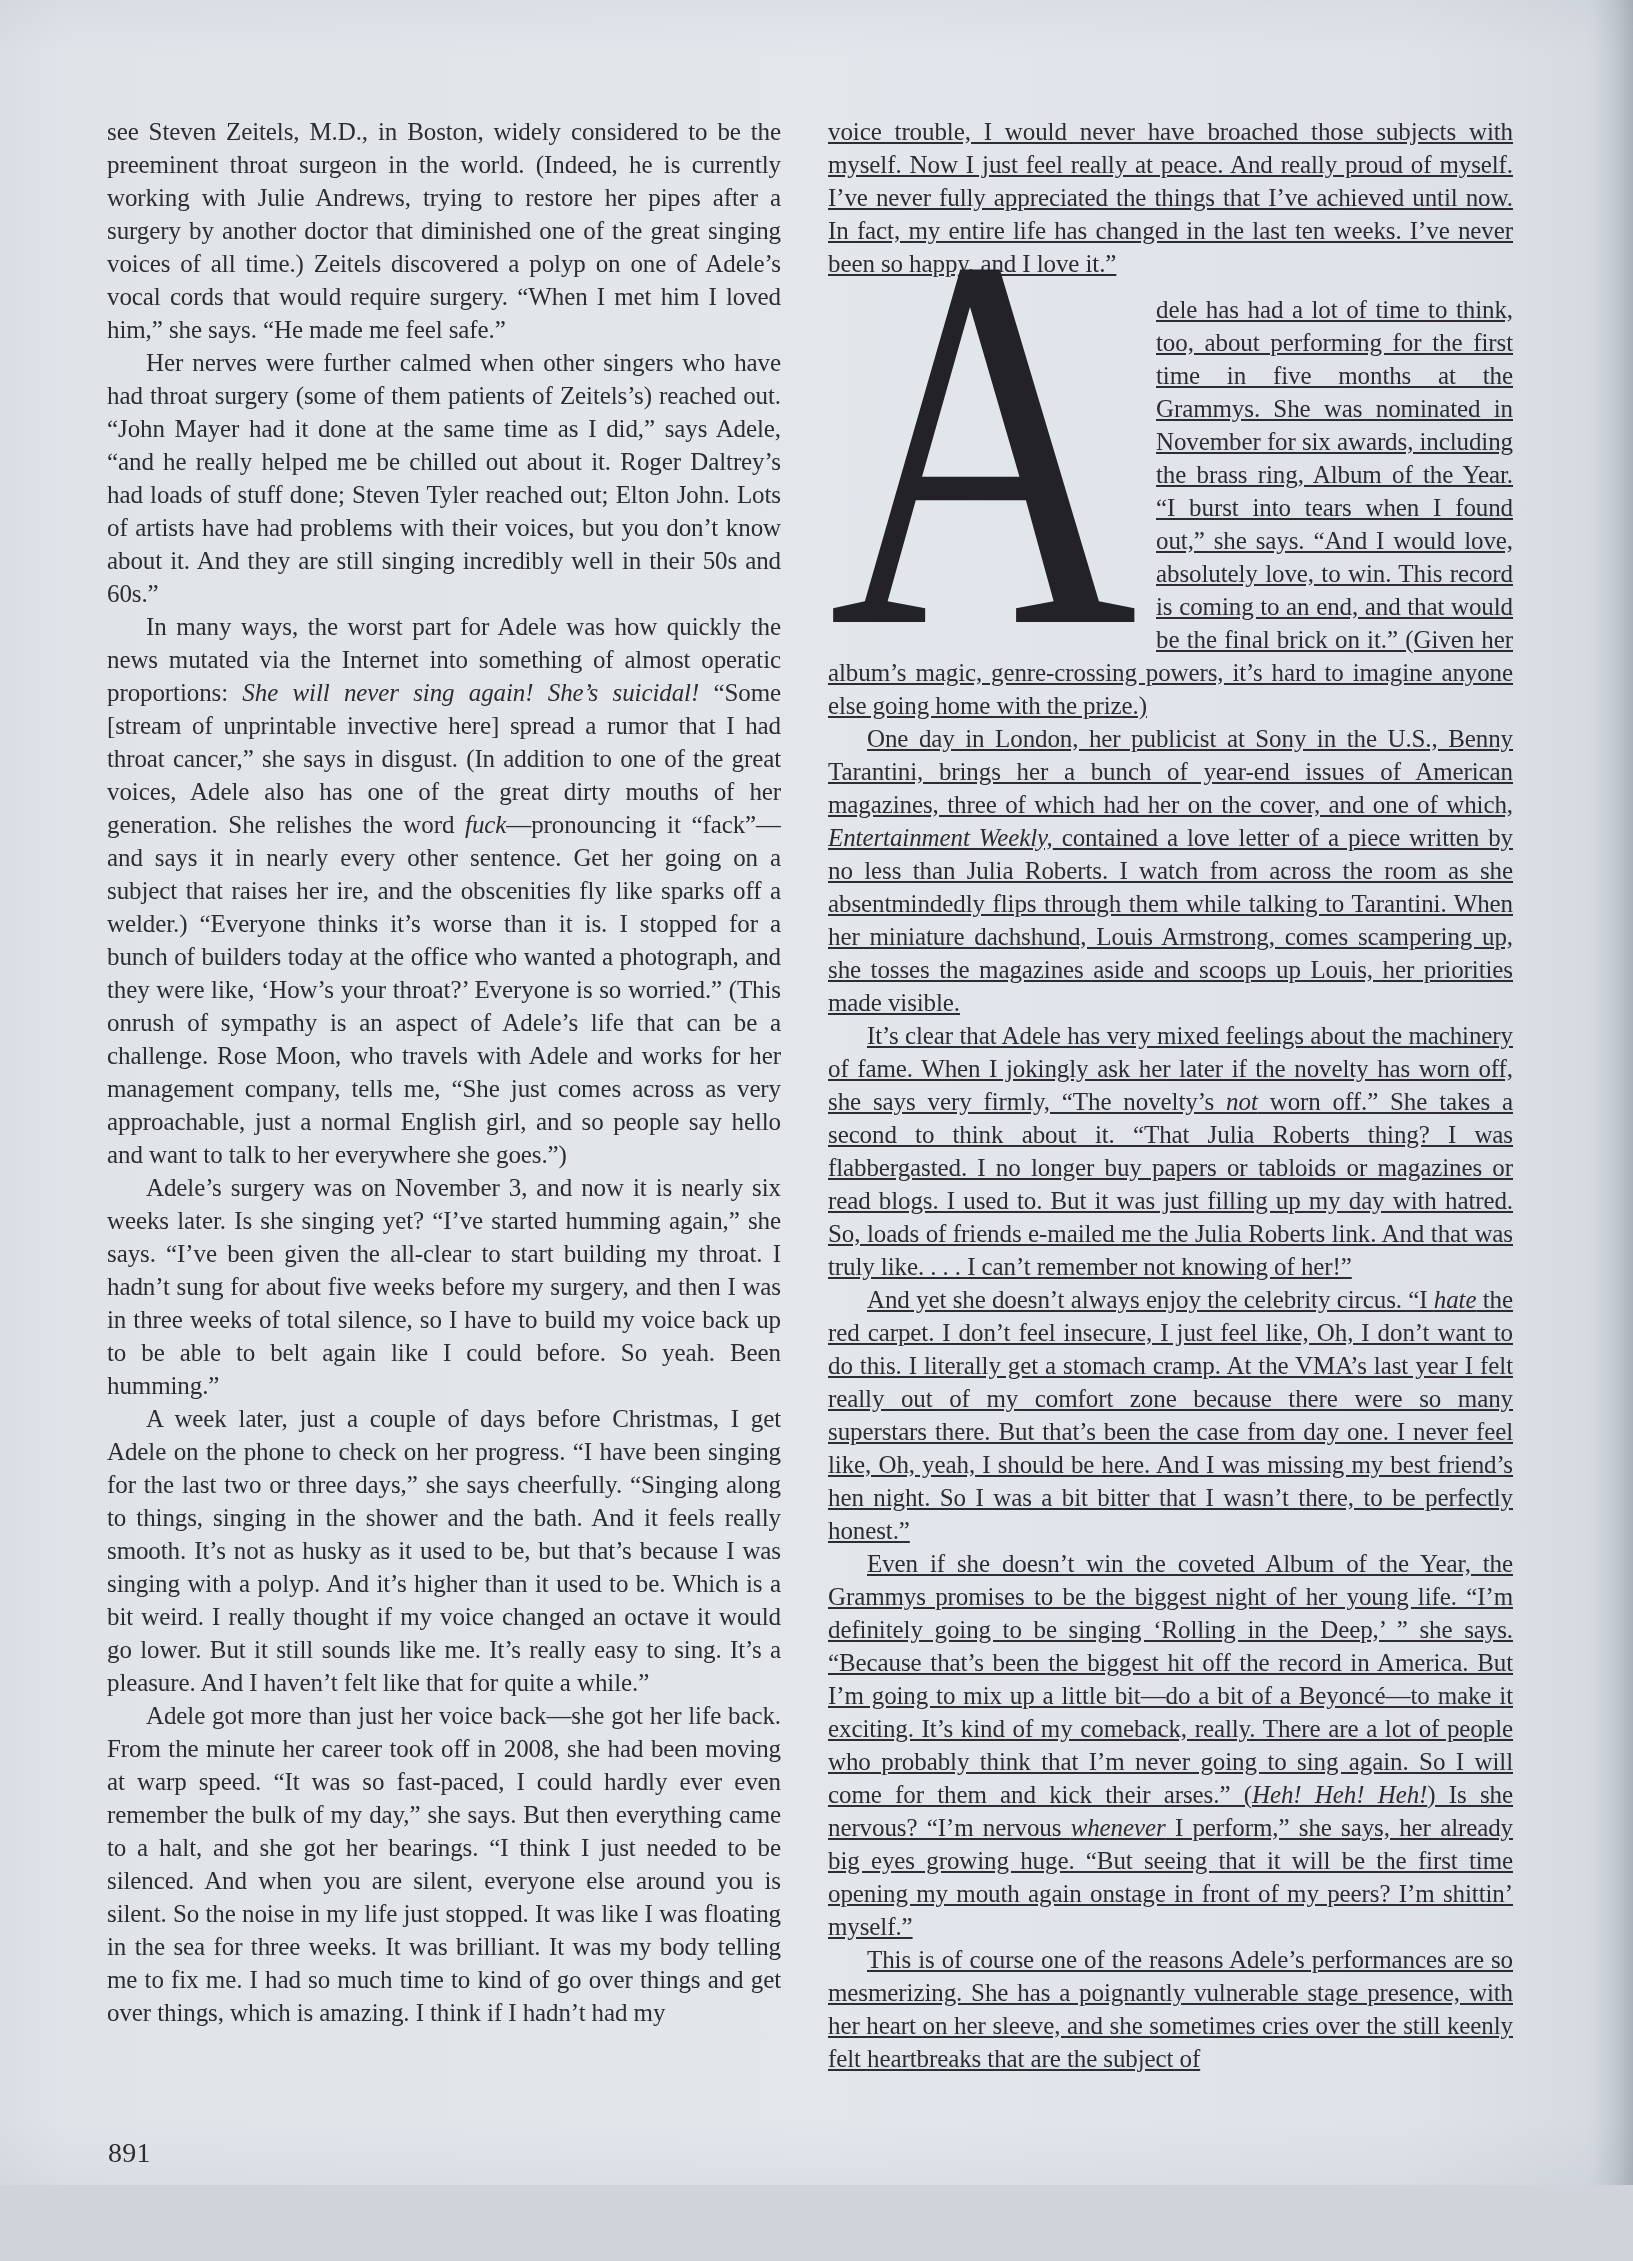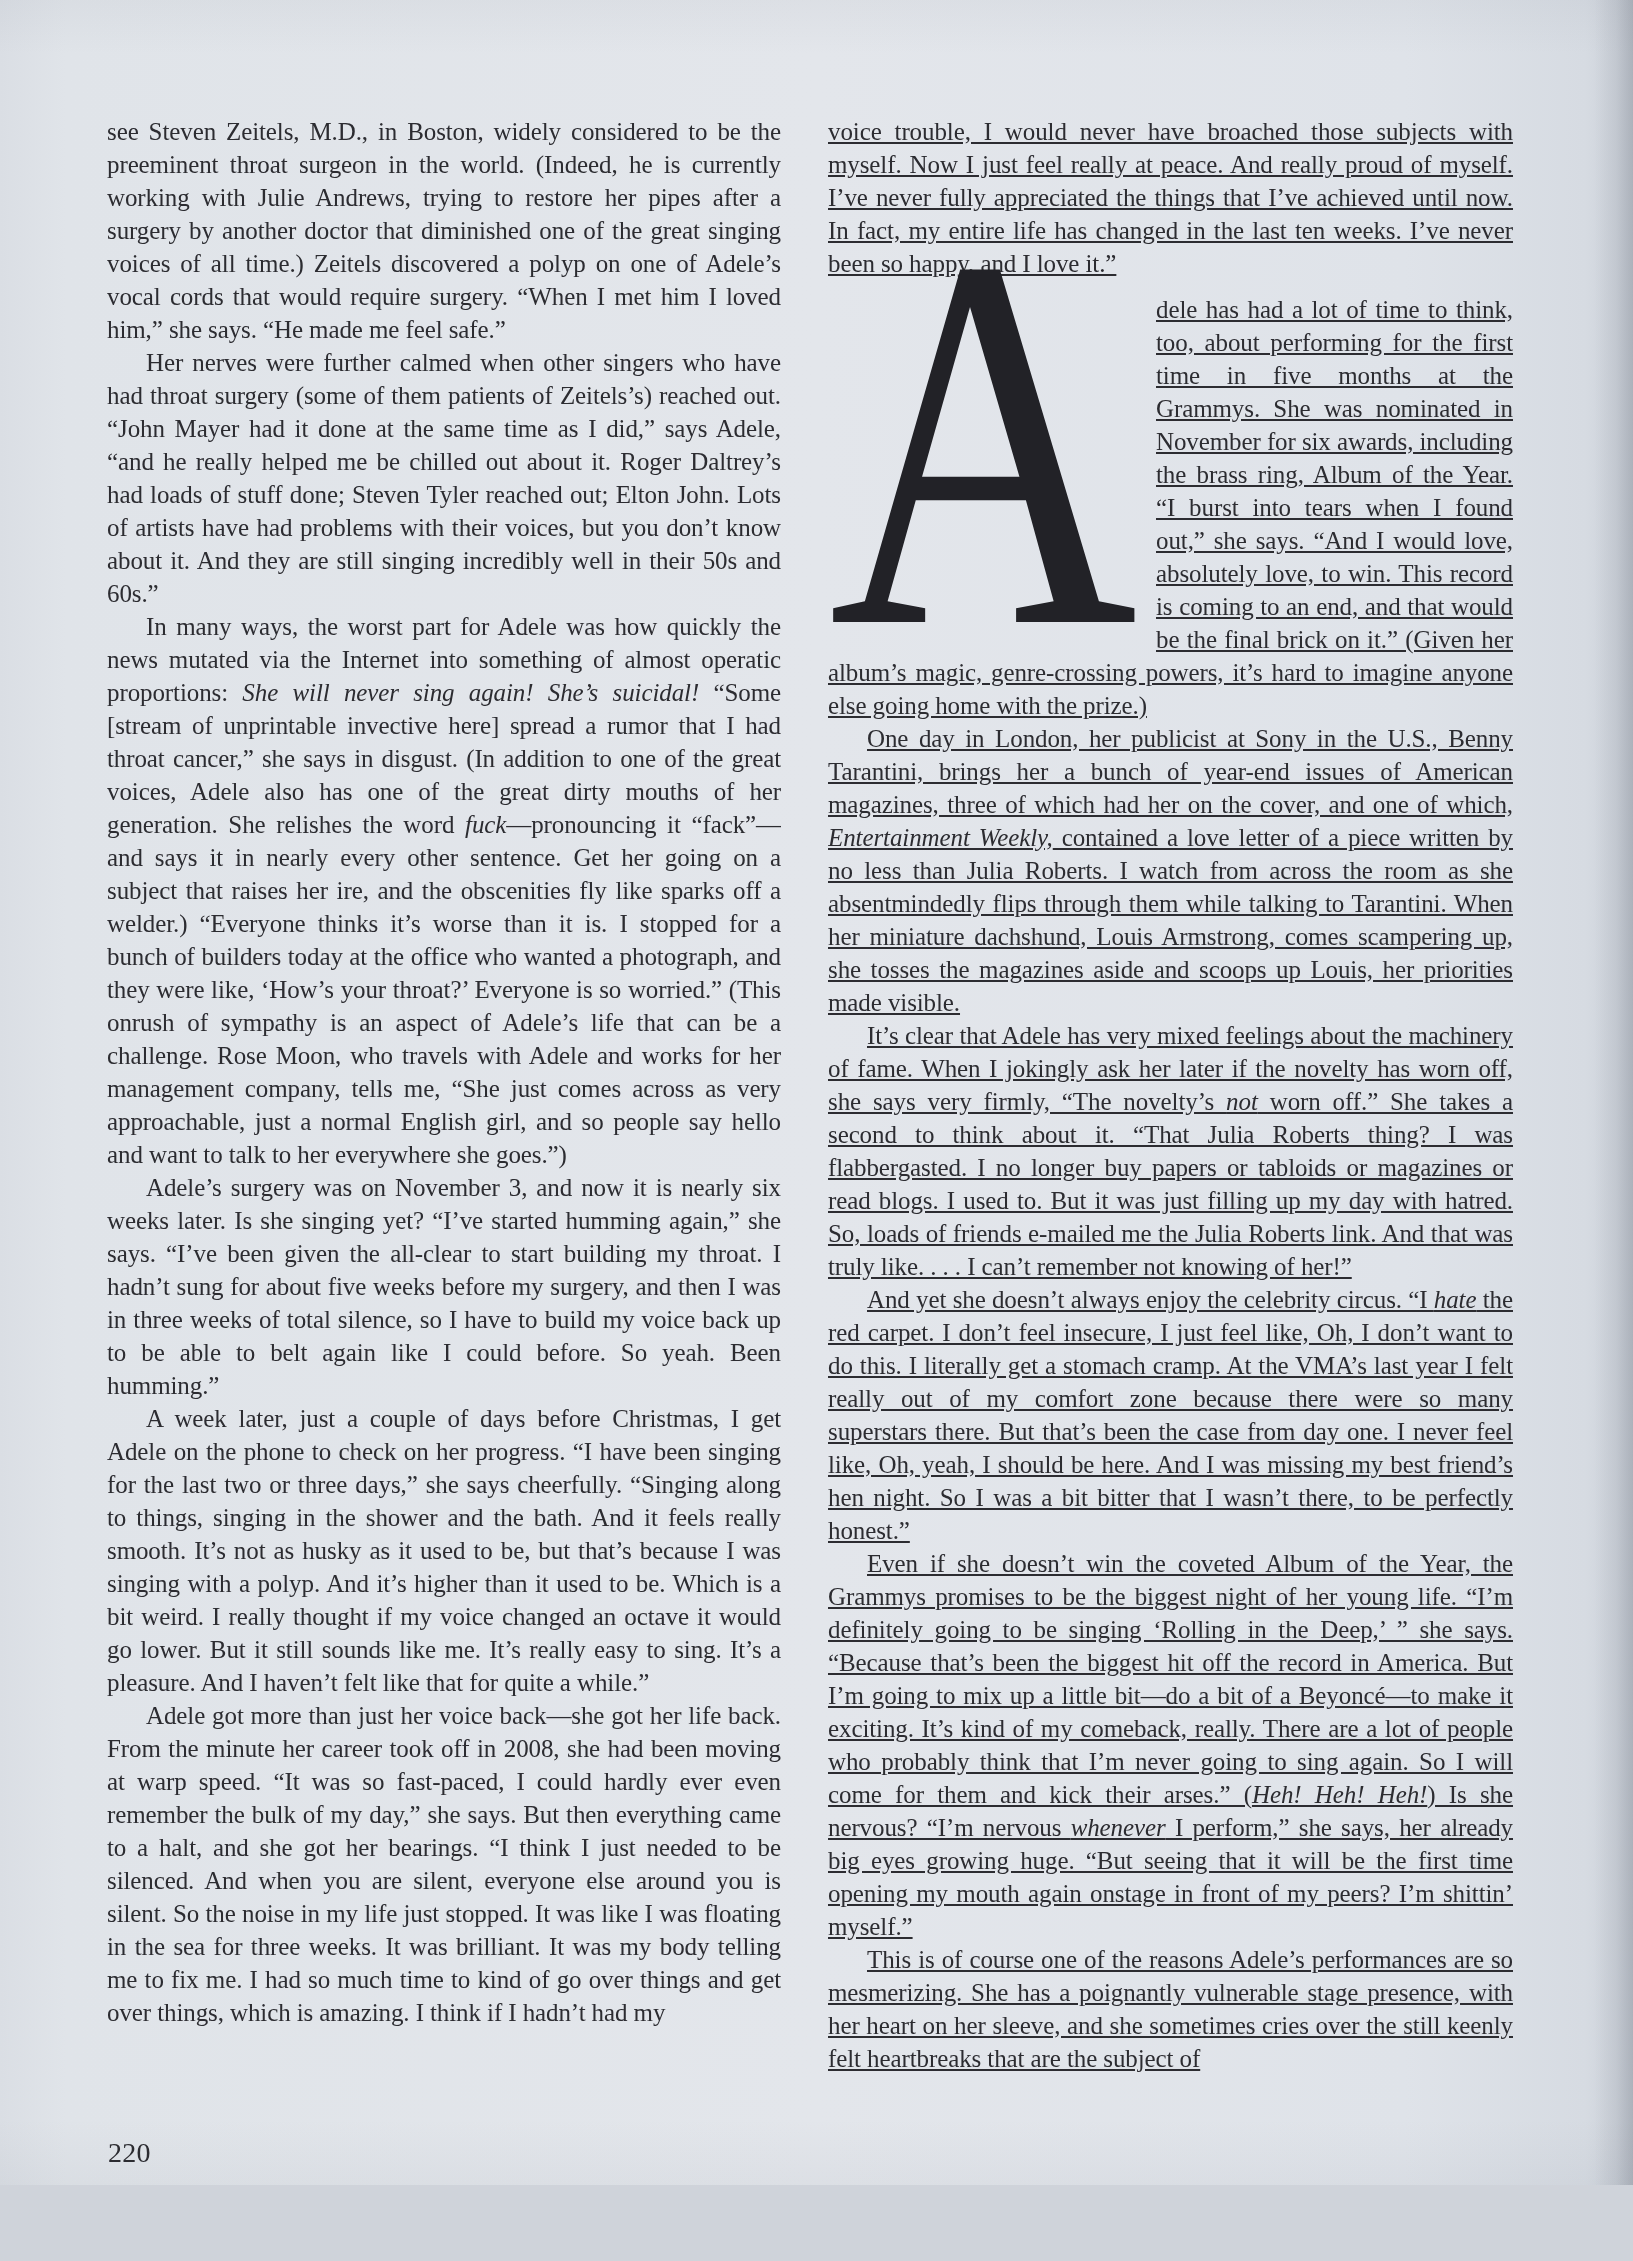--- a/index.html
+++ b/index.html
@@ -65,17 +65,17 @@
       <p class="noindent space-before"><span class="dc-float">
           <span class="dc-letter">A</span>
         </span><span>dele has had a lot of time to think, too, about performing for the first time in five months at the Grammys. She was nominated in November for six awards, including the brass ring, Album of the Year. “I burst into tears when I found out,” she says. “And I would love, absolutely love, to win. This record is coming to an end, and that would be the final brick on it.” (Given her album’s magic, genre-crossing powers, it’s hard to imagine anyone else going home with the prize.)</span></p>
       <p><span>One day in London, her publicist at Sony in the U.S., Benny Tarantini, brings her a bunch of year-end issues of American magazines, three of which had her on the cover, and one of which, </span><span class="it">Entertainment Weekly,</span><span> contained a love letter of a piece written by no less than Julia Roberts. I watch from across the room as she absentmindedly flips through them while talking to Tarantini. When her miniature dachshund, Louis Armstrong, comes scampering up, she tosses the magazines aside and scoops up Louis, her priorities made visible.</span></p>
       <p><span>It’s clear that Adele has very mixed feelings about the machinery of fame. When I jokingly ask her later if the novelty has worn off, she says very firmly, “The novelty’s </span><span class="it">not</span><span> worn off.” She takes a second to think about it. “That Julia Roberts thing? I was flabbergasted. I no longer buy papers or tabloids or magazines or read blogs. I used to. But it was just filling up my day with hatred. So, loads of friends e-mailed me the Julia Roberts link. And that was truly like. . . . I can’t remember not knowing of her!”</span></p>
       <p><span>And yet she doesn’t always enjoy the celebrity circus. “I </span><span class="it">hate</span><span> the red carpet. I don’t feel insecure, I just feel like, Oh, I don’t want to do this. I literally get a stomach cramp. At the VMA’s last year I felt really out of my comfort zone because there were so many superstars there. But that’s been the case from day one. I never feel like, Oh, yeah, I should be here. And I was missing my best friend’s hen night. So I was a bit bitter that I wasn’t there, to be perfectly honest.”</span></p>
       <p><span>Even if she doesn’t win the coveted Album of the Year, the Grammys promises to be the biggest night of her young life. “I’m definitely going to be singing ‘Rolling in the Deep,’ ” she says. “Because that’s been the biggest hit off the record in America. But I’m going to mix up a little bit—do a bit of a Beyoncé—to make it exciting. It’s kind of my comeback, really. There are a lot of people who probably think that I’m never going to sing again. So I will come for them and kick their arses.” (</span><span class="it">Heh! Heh! Heh!</span><span>) Is she nervous? “I’m nervous </span><span class="it">whenever</span><span> I perform,” she says, her already big eyes growing huge. “But seeing that it will be the first time opening my mouth again onstage in front of my peers? I’m shittin’ myself.”</span></p>
       <p><span>This is of course one of the reasons Adele’s performances are so mesmerizing. She has a poignantly vulnerable stage presence, with her heart on her sleeve, and she sometimes cries over the still keenly felt heartbreaks that are the subject of</span></p>
     </div>
 
-  <div class="page-number">220</div>
+  <div class="page-number">891</div>
 
   <div class="edge-shade"></div>
 </div>
 
 
 </body></html>

